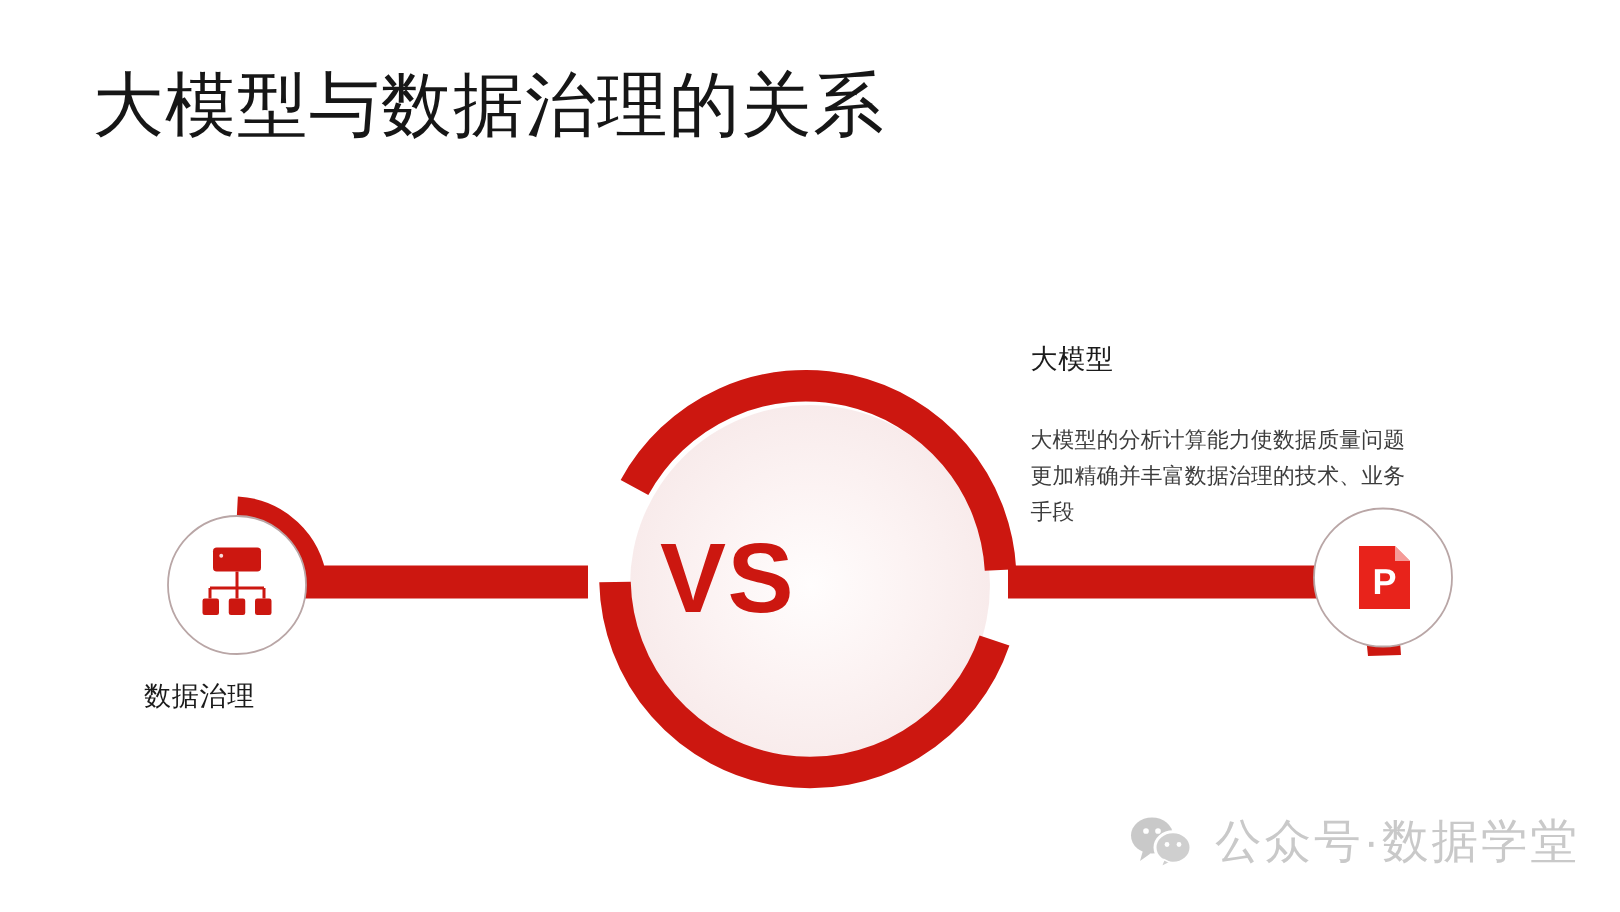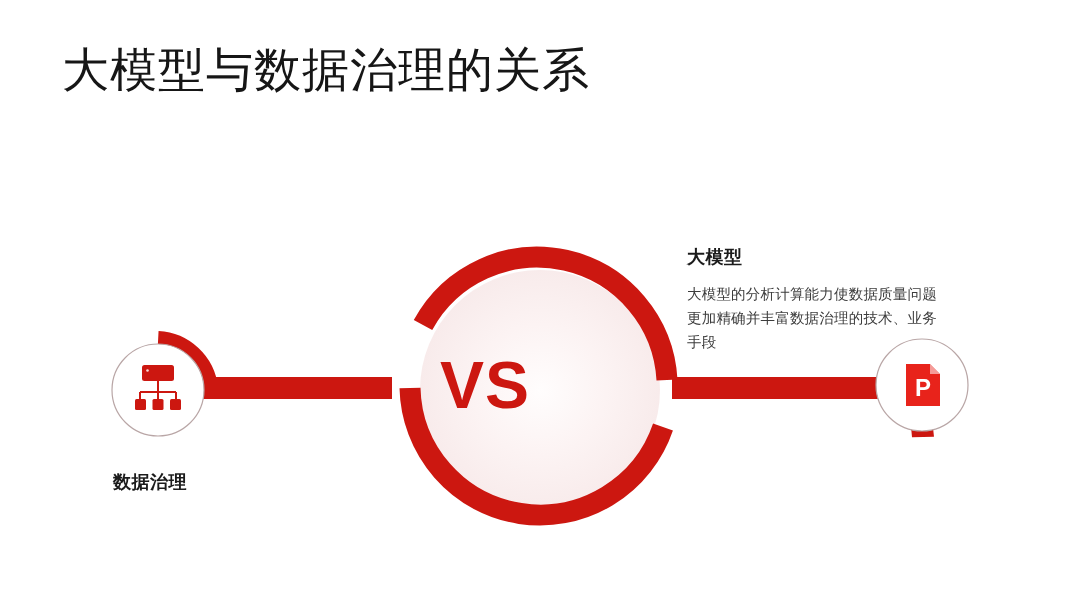--- a/index.html
+++ b/index.html
@@ -56,39 +56,38 @@
     font-weight: bold;
     color: #CC1710;
     letter-spacing: 1px;
     line-height: 1;
   }
 
   
   .block-heading {
     position: absolute;
     font-size: 18px;
-    font-weight: bold;
+    font-weight: normal;
     color: #1b1b1b;
     letter-spacing: 0.5px;
     white-space: nowrap;
-    margin-top: 18px;
   }
   .block-body {
     position: absolute;
     font-size: 14.5px;
     font-weight: 400;
     color: #3c3c3c;
     line-height: 1.65;
     letter-spacing: 0.2px;
   }
 
   #right-heading { left: 687px; top: 227px; }
   #right-body    { left: 687px; top: 259px; width: 250px; margin-top: 24px; }
 
-  #left-heading  { left: 113px; top: 452px; }
+  #left-heading  { left: 96px; top: 452px; }
   #left-body     { left: 113px; top: 486px; width: 250px; }
 
   
   #watermark {
     position: absolute;
     left: 752px;
     top: 540px;
     display: flex;
     align-items: center;
     gap: 14px;
@@ -161,14 +160,27 @@
     </svg>
 
     <div id="vs-label">VS</div>
   </div>
 
   <div class="block-heading" id="right-heading">大模型</div>
   <div class="block-body" id="right-body">大模型的分析计算能力使数据质量问题更加精确并丰富数据治理的技术、业务手段</div>
 
   <div class="block-heading" id="left-heading">数据治理</div>
 
+  <div id="watermark">
+    <svg width="44" height="34" viewBox="0 0 44 34">
+      <ellipse cx="16" cy="13" rx="14" ry="12" fill="#c9c9c9"></ellipse>
+      <path d="M 10 23 L 8 30 L 15 25 Z" fill="#c9c9c9"></path>
+      <ellipse cx="30" cy="21" rx="12" ry="10.5" fill="#cfcfcf" stroke="#ffffff" stroke-width="2"></ellipse>
+      <path d="M 24 29 L 22 34 L 28 31 Z" fill="#cfcfcf" stroke="#ffffff" stroke-width="1"></path>
+      <circle cx="12" cy="10" r="1.9" fill="#ffffff"></circle>
+      <circle cx="20" cy="10" r="1.9" fill="#ffffff"></circle>
+      <circle cx="26" cy="19" r="1.6" fill="#ffffff"></circle>
+      <circle cx="34" cy="19" r="1.6" fill="#ffffff"></circle>
+    </svg>
+    <div id="watermark-text">公众号·数据学堂</div>
+  </div>
 
 </div>
 
 </body></html>

